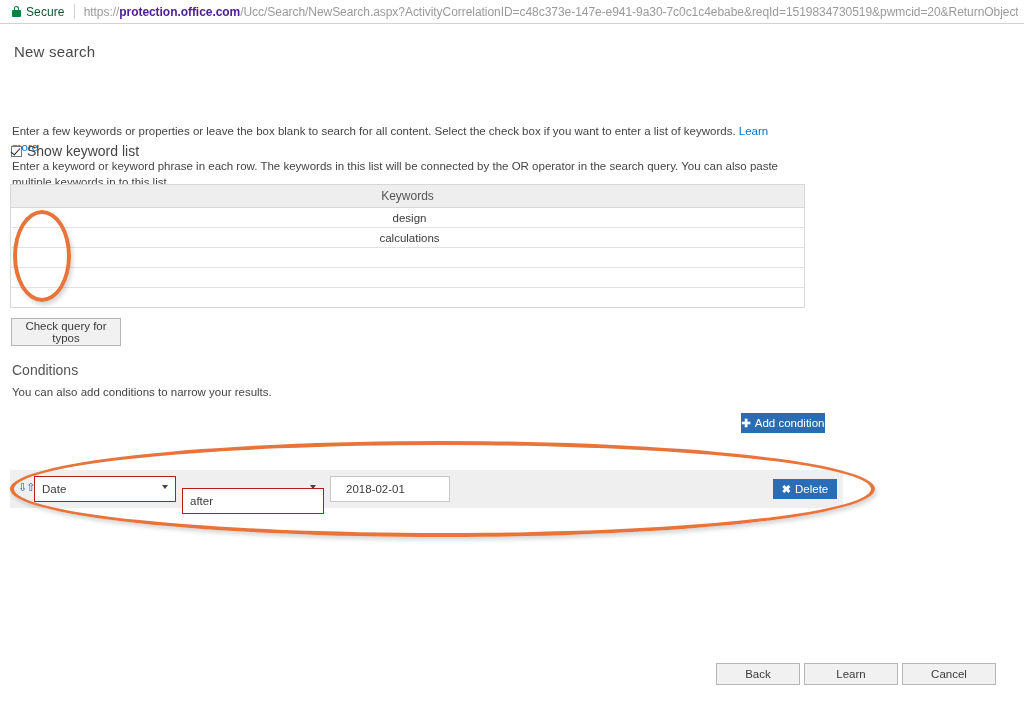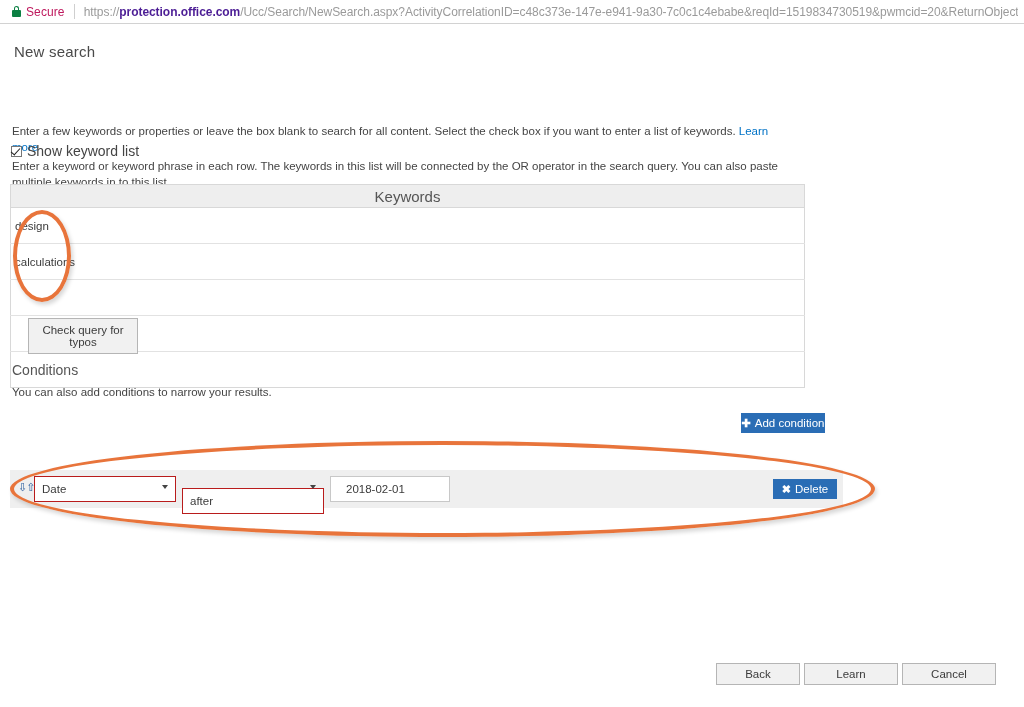--- a/index.html
+++ b/index.html
@@ -44,21 +44,21 @@
   }
   .lock-icon .shackle {
     position: absolute;
     left: 2px; top: 0;
     width: 5px; height: 5px;
     border: 1.5px solid #0b8043;
     border-bottom: none;
     border-radius: 3px 3px 0 0;
   }
   .secure-label {
-    color: #be185d;
+    color: #14532d;
     font-size: 12px;
     letter-spacing: 0.1px;
     flex: 0 0 auto;
   }
   .url-divider {
     width: 1px;
     height: 15px;
     background: #cfcfcf;
     margin: 0 9px;
     flex: 0 0 auto;
@@ -130,34 +130,35 @@
     position: absolute;
     left: 10px; top: 160px;
     width: 795px;
     border: 1px solid #d8d8d8;
     border-collapse: collapse;
     background: #ffffff;
   }
   .kw-table th {
     background: #eeeeee;
     height: 23px;
-    font-size: 15px;
+    font-size: 12px;
     font-weight: normal;
     color: #555555;
     text-align: center;
     border-bottom: 1px solid #d8d8d8;
     padding: 0;
   }
   .kw-table td {
-    height: 36px;
+    height: 20px;
     border-bottom: 1px solid #e2e2e2;
     font-size: 11.5px;
     color: #3b3b3b;
     padding: 0 0 0 4px;
     vertical-align: middle;
+    text-align: center;
   }
   .kw-table tr:last-child td { border-bottom: none; }
 
   
   .btn-gray {
     position: absolute;
     background: #f1f1f1;
     border: 1px solid #b5b5b5;
     font-family: "Liberation Sans", sans-serif;
     font-size: 11.5px;
@@ -299,21 +300,21 @@
         </tr>
       <tr>
           <td></td>
         </tr>
       <tr>
           <td></td>
         </tr>
     </tbody>
   </table>
 
-  <button class="btn-gray" style="left:28px; top:294px; width:110px; height:36px;">Check query for typos</button>
+  <button class="btn-gray" style="left:11px; top:294px; width:110px; height:28px;">Check query for typos</button>
 
   <div class="section-head" style="left:12px; top:338px;">Conditions</div>
   <div class="body-text" style="left:12px; top:360px; width:500px;">You can also add conditions to narrow your results.</div>
 
   <button class="btn-blue" style="left:741px; top:389px; width:84px; height:20px;">
     <span class="gl">✚</span>
     <span>Add condition</span>
   </button>
 
   <div class="cond-row">

